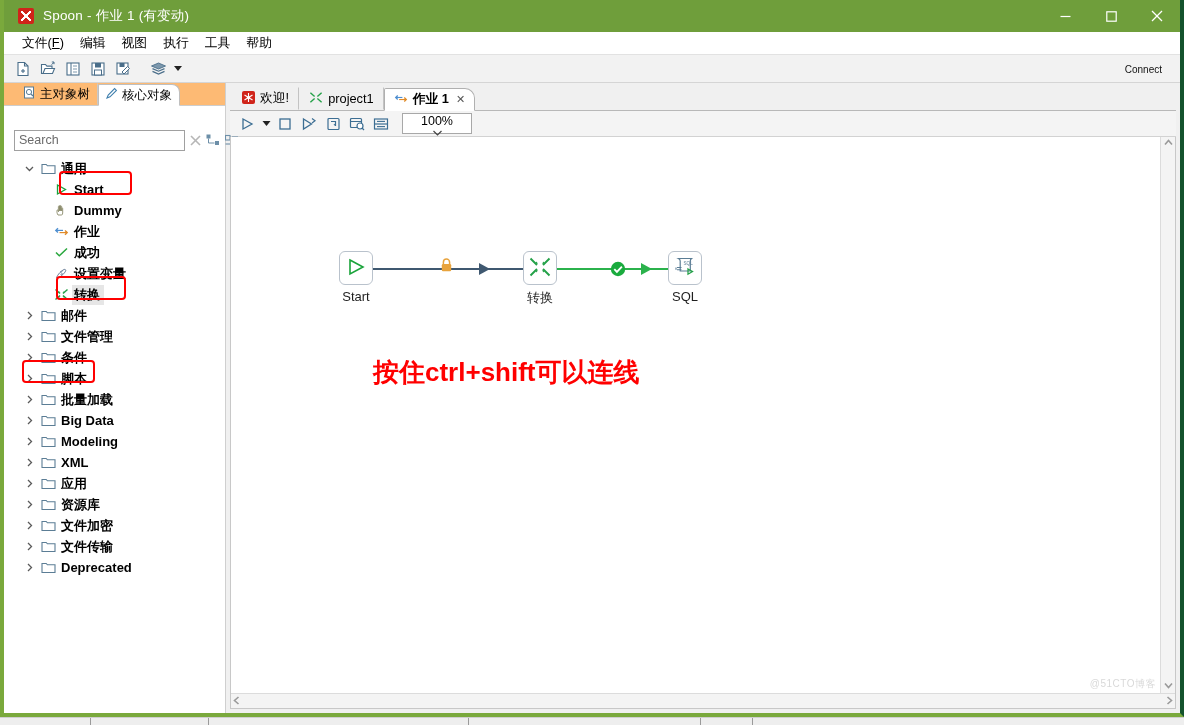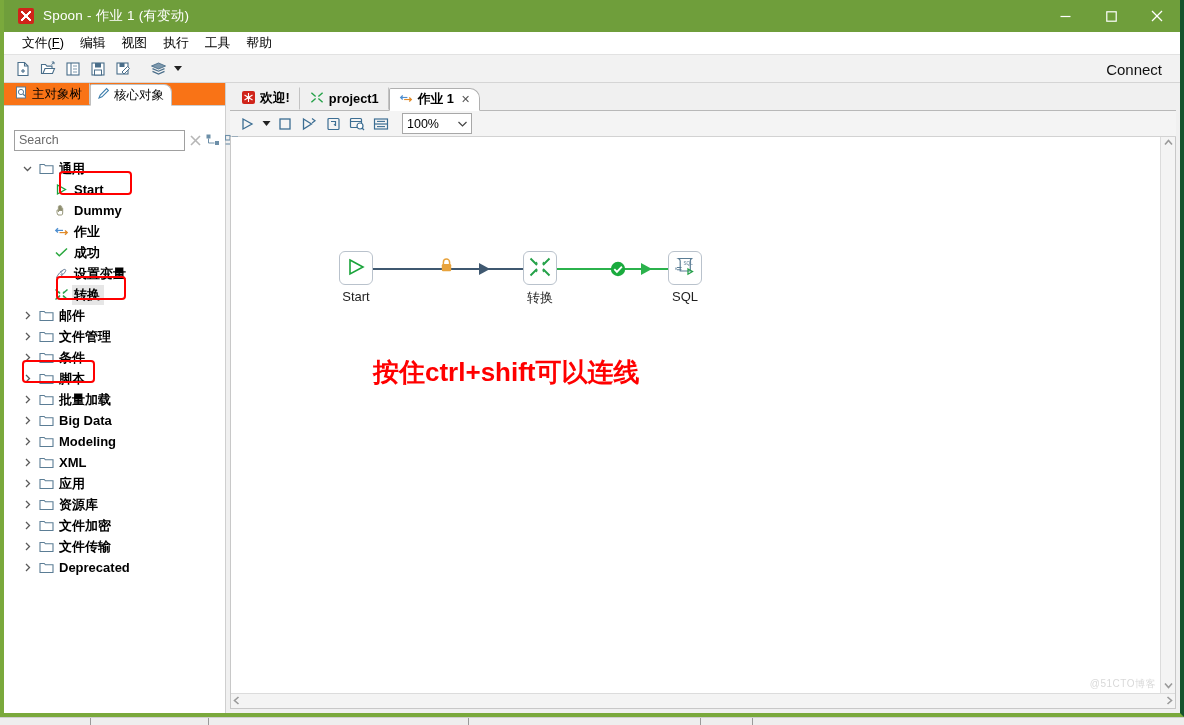--- a/index.html
+++ b/index.html
@@ -89,40 +89,40 @@
   .tb-caret {
     width: 0; height: 0;
     border-left: 4.5px solid transparent;
     border-right: 4.5px solid transparent;
     border-top: 5px solid #222;
     margin-left: 2px; margin-right: 4px;
   }
   .connect-label {
     position: absolute; right: 18px; top: 50%;
     transform: translateY(-50%);
-    font-size: 15px; color: #111;
+    font-size: 10px; color: #111;
   }
 
   
   .body-split { flex: 1 1 auto; display: flex; min-height: 0; background: #f0f0f0; }
 
   
   .left-panel {
     width: 222px; flex: 0 0 222px;
     display: flex; flex-direction: column;
     background: #ffffff;
     border-right: 1px solid #cfcfcf;
     position: relative;
   }
   .panel-tabs {
     height: 23px; flex: 0 0 23px;
     display: flex; align-items: flex-end;
-    background: #f97316;
+    background: #fdba74;
     border-bottom: 1px solid #cdcdcd;
-    padding-left: 4px;
+    padding-left: 12px;
   }
   .ptab {
     height: 22px;
     display: flex; align-items: center; gap: 4px;
     padding: 0 7px 0 6px;
     font-size: 12.5px;
     color: #000;
     border: 1px solid transparent;
     background: transparent;
     position: relative;
@@ -173,21 +173,21 @@
     position: relative;
     white-space: nowrap;
   }
   .tnode .twist {
     width: 18px; flex: 0 0 18px;
     display: flex; align-items: center; justify-content: center;
     color: #6a6a6a;
   }
   .tnode .ticon { width: 21px; flex: 0 0 21px; display: flex; align-items: center; justify-content: center; }
   .tnode .tlabel { padding-left: 2px; }
-  .tnode.depth0 { padding-left: 14px; }
+  .tnode.depth0 { padding-left: 0; margin-left: 16px; }
   .tnode.depth1 { padding-left: 47px; }
   .tnode.bold .tlabel { font-weight: bold; }
   .tnode.selected { }
   .tnode.selected .tlabel { background: #e6e6e6; padding: 1px 4px 1px 2px; }
 
   .redbox {
     position: absolute;
     border: 2.5px solid #ff0000;
     border-radius: 4px;
     pointer-events: none;
@@ -209,21 +209,20 @@
     padding-left: 2px;
   }
   .etab {
     height: 23px;
     display: flex; align-items: center; gap: 5px;
     padding: 0 9px;
     font-size: 12.8px;
     color: #000;
     border: 1px solid transparent;
     position: relative;
-    font-weight: bold;
   }
   .etab:not(.active) { border-right: 1px solid #c3c3c3; }
   .etab.active {
     background: #ffffff;
     border: 1px solid #b0b0b0;
     border-bottom-color: #ffffff;
     border-radius: 2px 10px 0 0;
     margin-bottom: -1px;
     font-weight: bold;
   }
@@ -243,20 +242,21 @@
   }
   .zoom-select {
     margin-left: 8px;
     height: 21px; width: 70px;
     border: 1px solid #a8a8a8;
     background: #fff;
     display: flex; align-items: center;
     padding: 0 4px;
     font-size: 12.5px;
     justify-content: space-between;
+    flex-direction: column;
   }
   .zoom-select .chev { color: #444; font-size: 9px; }
 
   
   .canvas-wrap {
     flex: 1 1 auto; min-height: 0;
     display: flex; flex-direction: column;
     background: #ffffff;
     border: 1px solid #c8c8c8;
     border-top: none;

